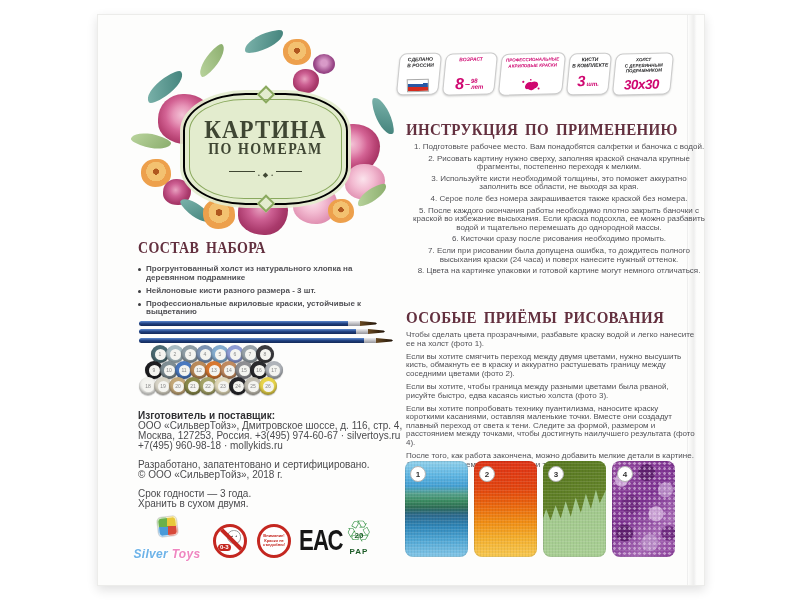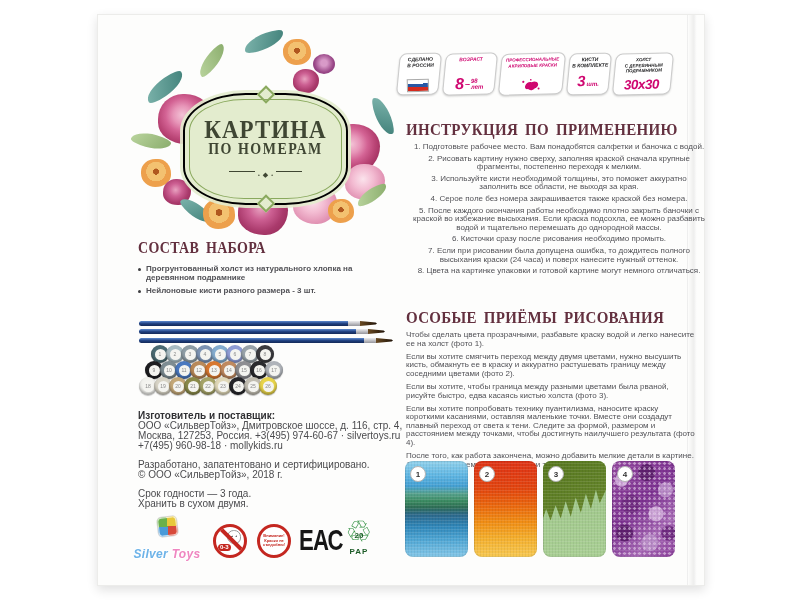--- a/index.html
+++ b/index.html
@@ -204,20 +204,21 @@
               <span class="dline"></span>
           </div>
         </div>
       </div>
     </div>
 
     <div class="sec-h h-comp">СОСТАВ НАБОРА</div>
     <div class="txtcol" id="bullet-list">
         <div class="bullet">Прогрунтованный холст из натурального хлопка на деревянном подрамнике</div>
         <div class="bullet">Нейлоновые кисти разного размера - 3 шт.</div>
+        <div class="bullet">Профессиональные акриловые краски, устойчивые к выцветанию</div>
       </div>
 
     <div class="brushes">
       <div class="brush br1">
           <div class="handle"></div>
           <div class="ferrule"></div>
           <div class="bristles"></div>
         </div>
       <div class="brush br2">
           <div class="handle"></div>

